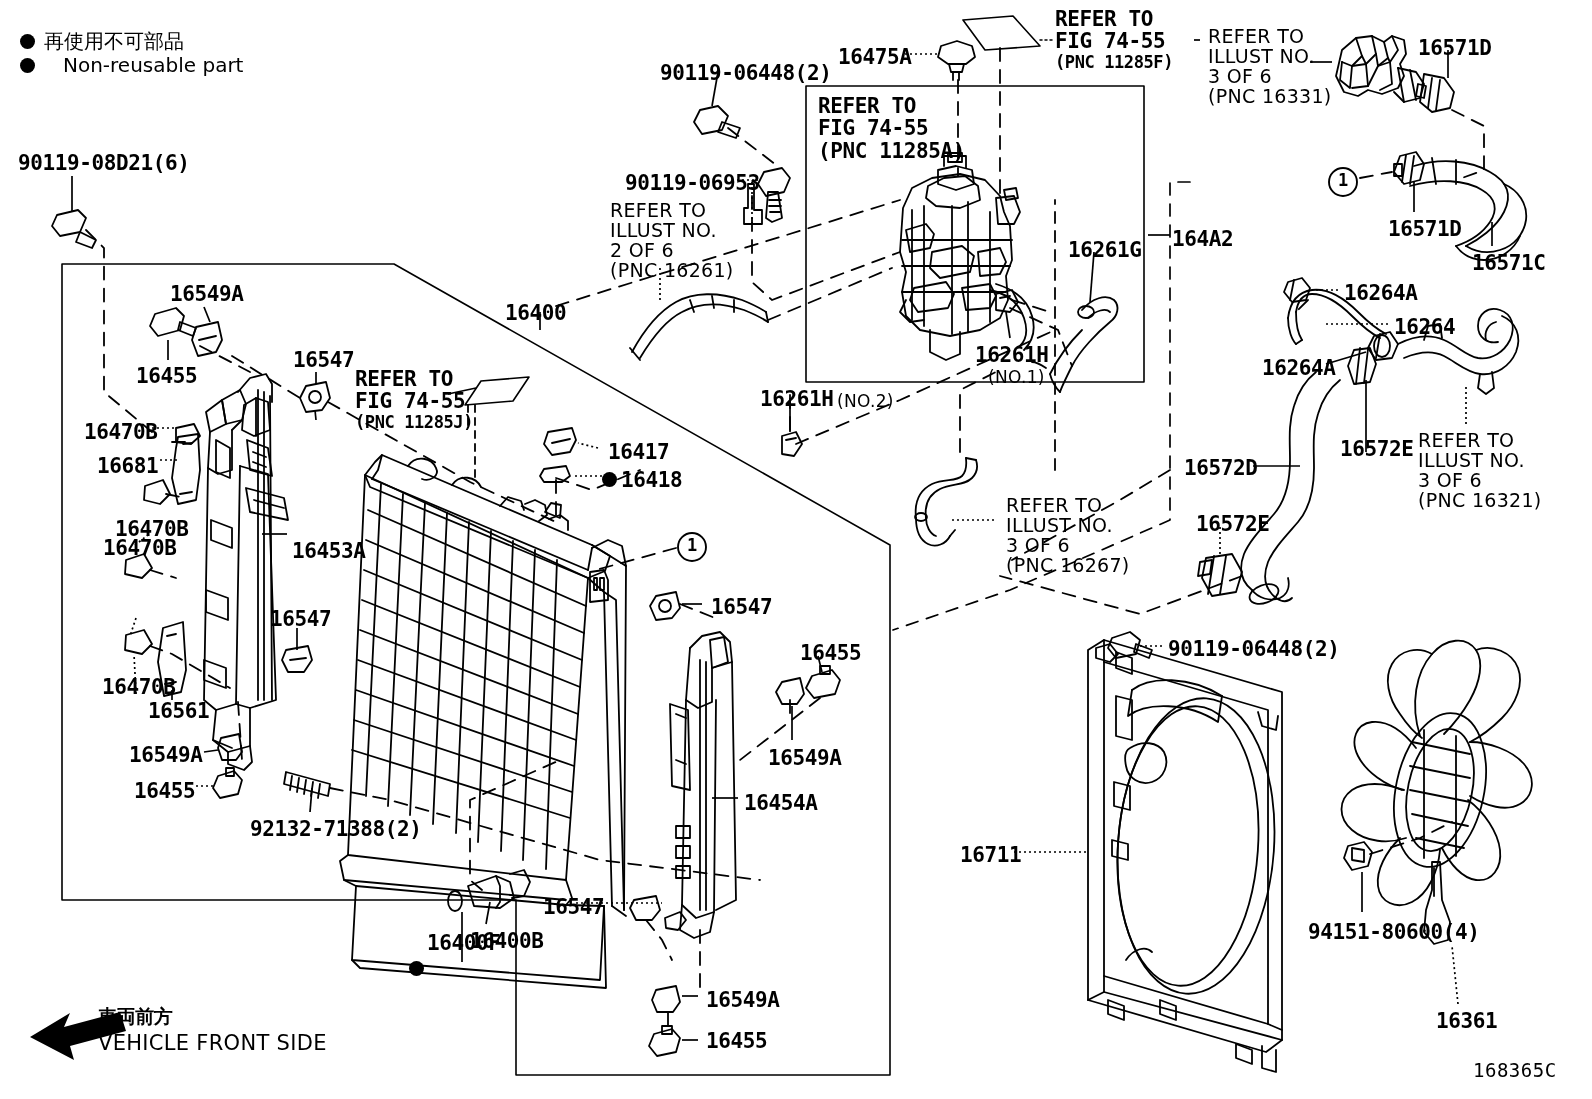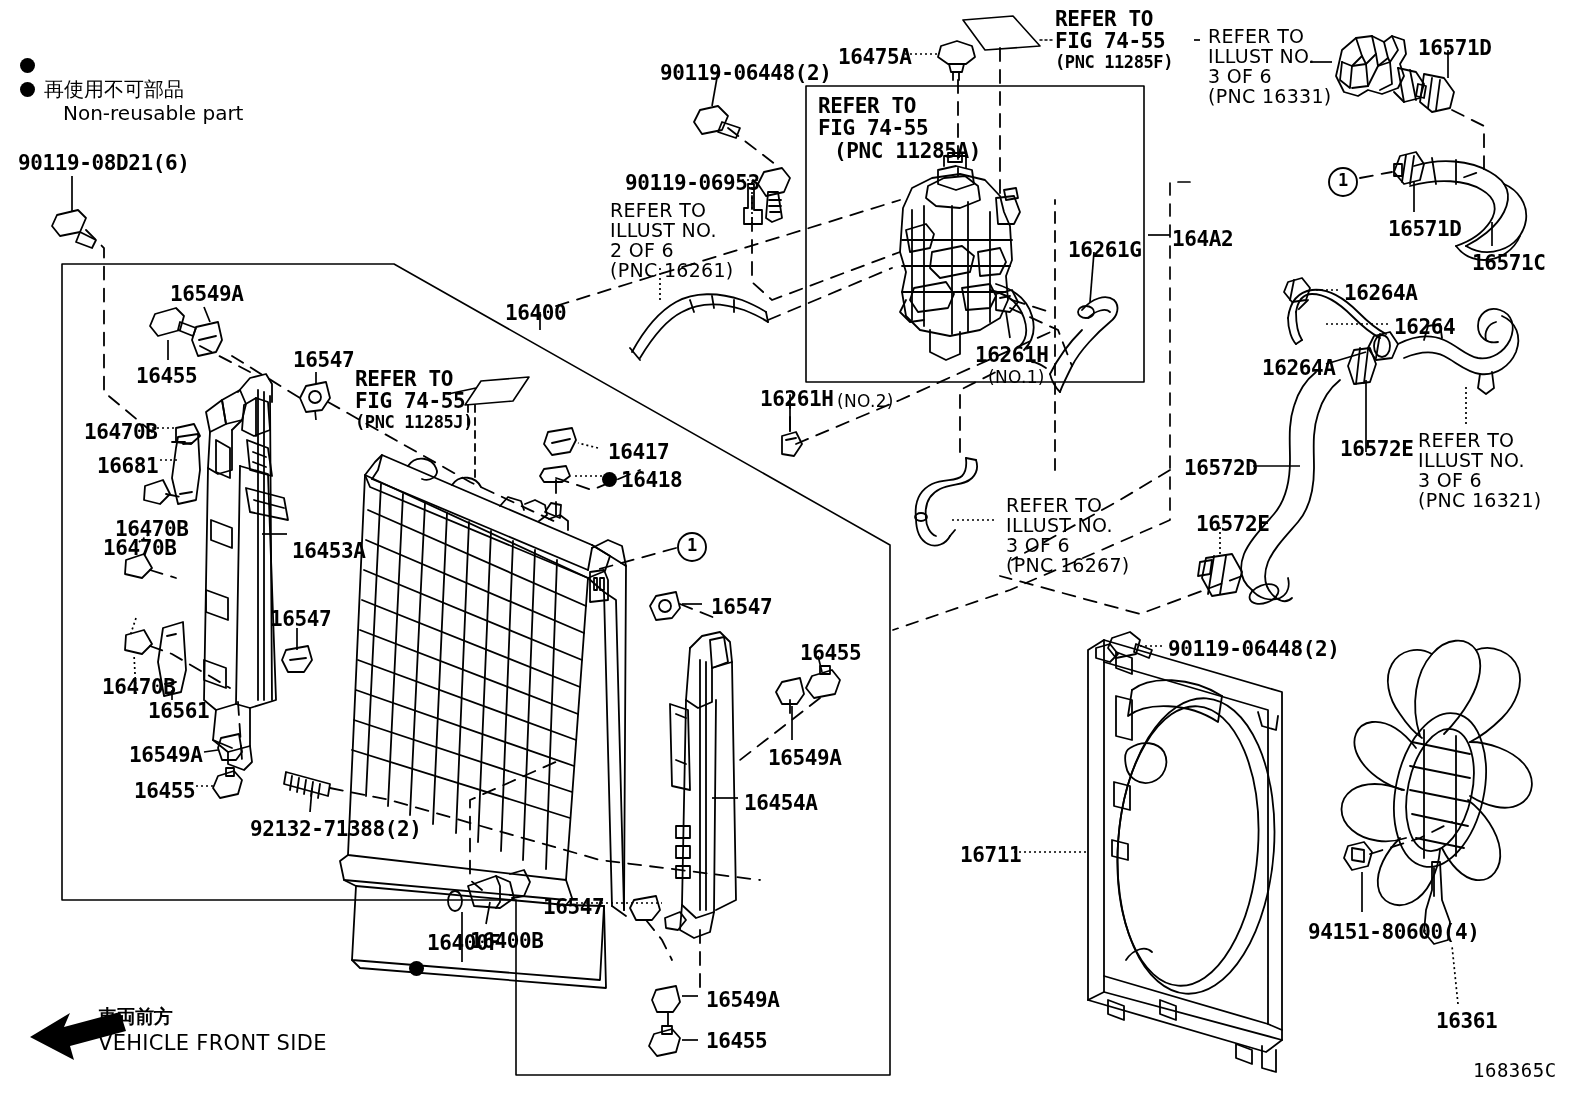--- a/index.html
+++ b/index.html
@@ -62,21 +62,20 @@
     width: 15px; height: 15px;
     border-radius: 50%;
     background: #000;
     flex: 0 0 auto;
   }
   .legendtext {
     font-family: "DejaVu Sans", "Liberation Sans", sans-serif;
     font-size: 20px;
     color: #000;
     white-space: pre;
-    margin-top: 48px;
   }
   .nr-dot {
     position: absolute;
     width: 15px; height: 15px;
     border-radius: 50%;
     background: #000;
   }
 </style>
 </head>
 <body>
@@ -652,21 +651,21 @@
   <div style="position:absolute; left:1208px; top:26px;">
     <div class="lbl thin" style="position:relative;">REFER TO</div>
     <div class="lbl thin" style="position:relative;">ILLUST NO.</div>
     <div class="lbl thin" style="position:relative;">3 OF 6</div>
     <div class="lbl thin" style="position:relative;">(PNC 16331)</div>
   </div>
 
   <div style="position:absolute; left:818px; top:95px;">
     <div class="lbl" style="position:relative;">REFER TO</div>
     <div class="lbl" style="position:relative;">FIG 74-55</div>
-    <div class="lbl" style="position:relative;margin-left:16px;">(PNC 11285A)</div>
+    <div class="lbl" style="position:relative;">(PNC 11285A)</div>
   </div>
 
   <div style="position:absolute; left:610px; top:200px;">
     <div class="lbl thin" style="position:relative;">REFER TO</div>
     <div class="lbl thin" style="position:relative;">ILLUST NO.</div>
     <div class="lbl thin" style="position:relative;">2 OF 6</div>
     <div class="lbl thin" style="position:relative;">(PNC 16261)</div>
   </div>
 
   <div style="position:absolute; left:355px; top:368px;">

